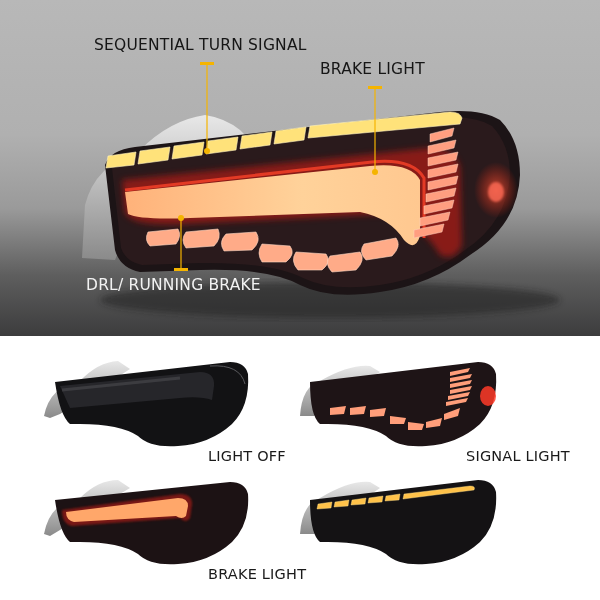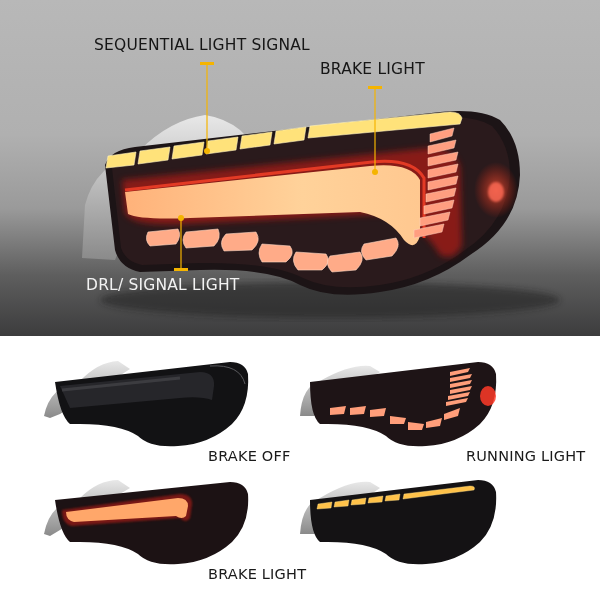--- a/index.html
+++ b/index.html
@@ -98,36 +98,36 @@
       <rect x="368" y="86" width="14" height="3" fill="#f5b400"></rect>
       <line x1="375" y1="89" x2="375" y2="170" stroke="#f5b400" stroke-width="1.2"></line>
       <circle cx="375" cy="172" r="3" fill="#f5b400"></circle>
 
       <rect x="174" y="268" width="14" height="3" fill="#f5b400"></rect>
       <line x1="181" y1="218" x2="181" y2="268" stroke="#f5b400" stroke-width="1.2"></line>
       <circle cx="181" cy="218" r="3" fill="#f5b400"></circle>
     </g>
   </svg>
 
-  <div class="label dark" style="left:94px;top:36px;">SEQUENTIAL LIGHT SIGNAL</div>
+  <div class="label dark" style="left:94px;top:36px;">SEQUENTIAL TURN SIGNAL</div>
   <div class="label dark" style="left:320px;top:60px;">BRAKE LIGHT</div>
-  <div class="label light" style="left:86px;top:276px;">DRL/ SIGNAL LIGHT</div>
+  <div class="label light" style="left:86px;top:276px;">DRL/ RUNNING BRAKE</div>
 </div>
 
 <div class="grid">
 
   <div class="cell" style="left:0;top:0;">
     <svg width="300" height="132" viewBox="0 0 300 132">
       <path d="M44,80 Q50,50 80,45 Q98,26 118,25 L130,33 L60,78 L50,82 Z" fill="url(#mountFill)"></path>
       <path d="M55,46 L230,26 Q245,26 248,38 Q250,70 232,88 Q210,108 178,110 Q150,112 138,100 Q120,88 80,88 L70,88 Q60,80 55,46 Z" fill="#121214"></path>
       <path d="M60,50 L200,36 Q215,36 214,50 L212,64 Q200,60 180,62 L70,72 Z" fill="#26262a"></path>
       <path d="M62,54 L180,42" stroke="#3c3c40" stroke-width="3"></path>
       <path d="M210,30 Q240,28 245,48" stroke="#5a5a5e" stroke-width="1" fill="none"></path>
     </svg>
-    <div class="label" style="left:208px;top:112px;">BRAKE OFF</div>
+    <div class="label" style="left:208px;top:112px;">LIGHT OFF</div>
   </div>
 
   <div class="cell" style="left:300px;top:0;">
     <svg width="300" height="132" viewBox="0 0 300 132">
       <path d="M0,80 Q2,50 20,45 Q50,28 70,30 L80,36 L14,80 Z" fill="url(#mountFill)"></path>
       <path d="M10,46 L178,26 Q193,26 196,38 Q198,70 180,88 Q158,108 126,110 Q98,112 86,100 Q68,88 28,88 L20,88 Q10,80 10,46 Z" fill="#1e1416"></path>
       <ellipse cx="188" cy="60" rx="8" ry="10" fill="#ff3a28" opacity="0.85"></ellipse>
       <g fill="#ff9e7a">
         <path d="M30,72 L46,70 L44,78 L30,79 Z"></path>
           <path d="M50,72 L66,70 L64,78 L50,79 Z"></path>
@@ -137,21 +137,21 @@
           <path d="M126,86 L142,82 L140,90 L126,92 Z"></path>
         <path d="M144,78 L160,72 L158,80 L144,84 Z"></path>
         <path d="M150,36 L170,32 L168,36 L150,40 Z"></path>
           <path d="M150,42 L172,38 L170,42 L150,46 Z"></path>
         <path d="M150,48 L172,44 L170,48 L150,52 Z"></path>
           <path d="M150,54 L172,50 L170,54 L150,58 Z"></path>
         <path d="M148,60 L170,56 L168,60 L148,64 Z"></path>
           <path d="M146,66 L168,62 L166,66 L146,70 Z"></path>
       </g>
     </svg>
-    <div class="label" style="left:166px;top:112px;">RUNNING LIGHT</div>
+    <div class="label" style="left:166px;top:112px;">SIGNAL LIGHT</div>
   </div>
 
   <div class="cell" style="left:0;top:132px;">
     <svg width="300" height="132" viewBox="0 0 300 132">
       <path d="M44,66 Q50,34 80,30 Q98,12 118,12 L130,20 L60,62 L50,68 Z" fill="url(#mountFill)"></path>
       <path d="M55,32 L230,14 Q245,14 248,26 Q250,56 232,74 Q210,94 178,96 Q150,98 138,86 Q120,74 80,74 L70,74 Q60,66 55,32 Z" fill="#1c1214"></path>
       <path d="M62,42 L180,26 Q192,26 192,36 L190,50 Q186,56 180,50 L72,58 Q62,56 62,42 Z" fill="#b81e16" opacity="0.6" filter="url(#blur1)"></path>
       <path d="M66,44 L178,30 Q188,30 188,38 L186,48 Q182,52 176,48 L74,54 Q66,52 66,44 Z" fill="#ffa76a"></path>
     </svg>
     <div class="label" style="left:208px;top:98px;">BRAKE LIGHT</div>

